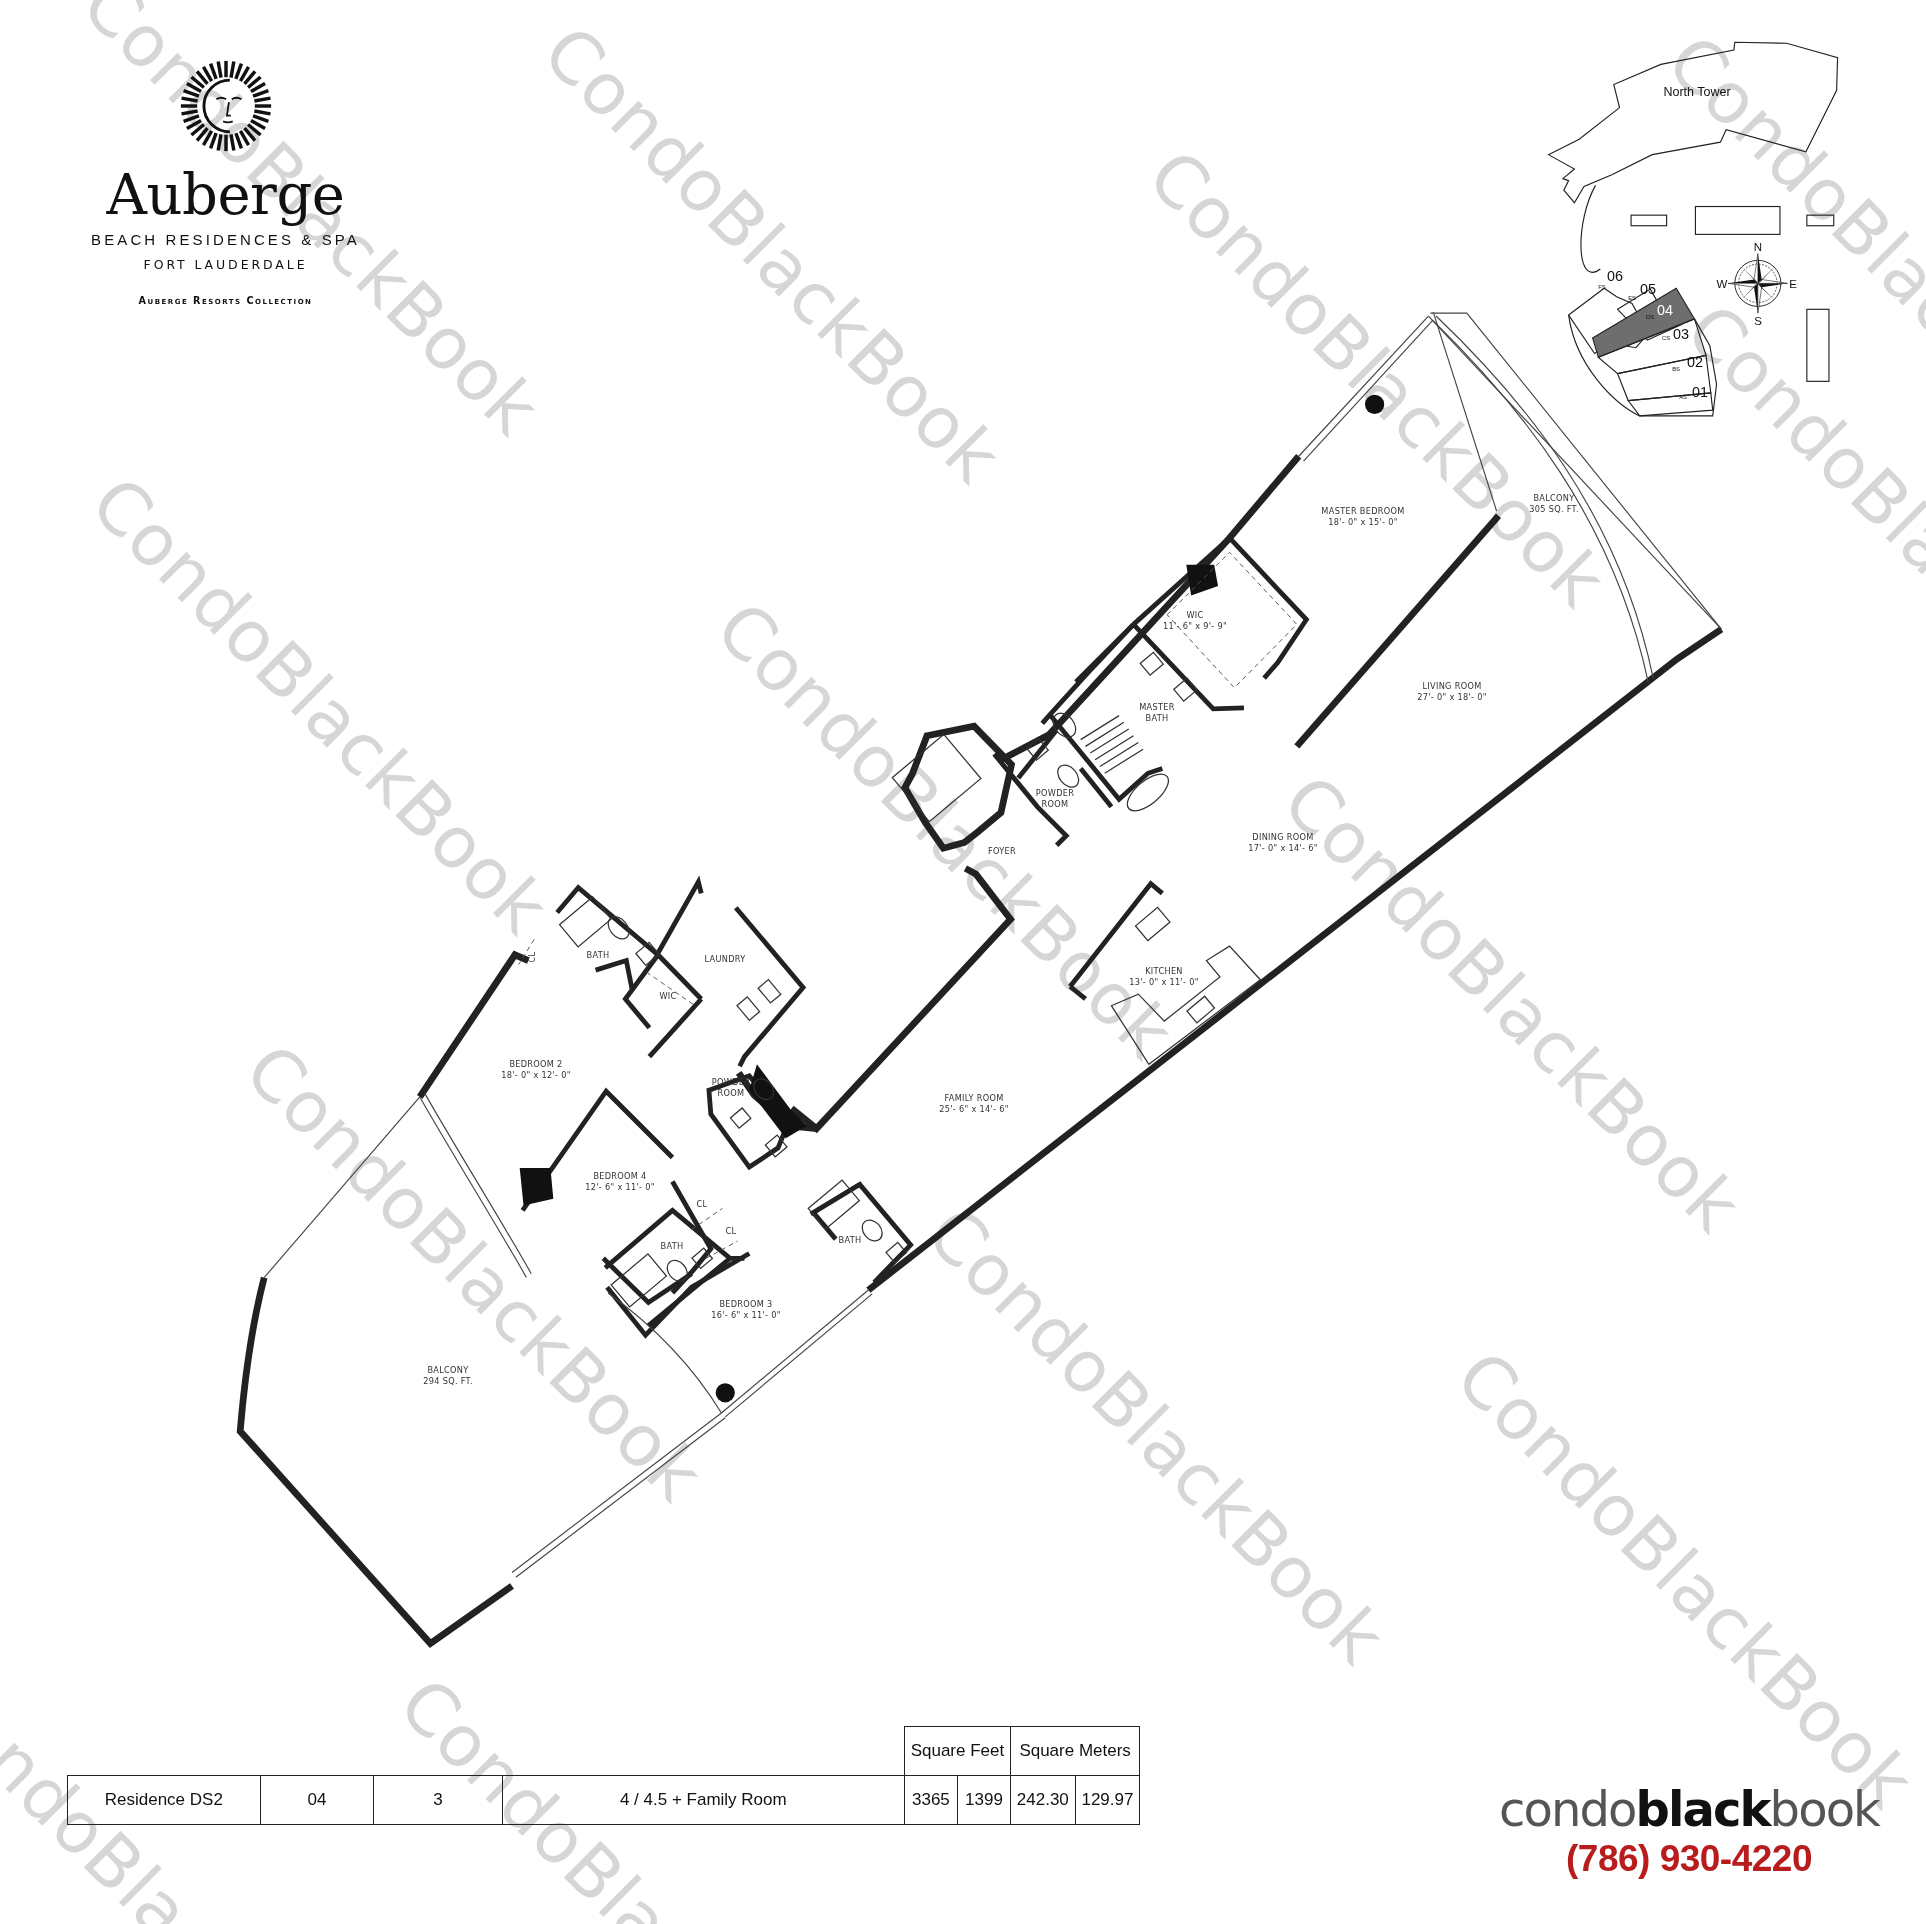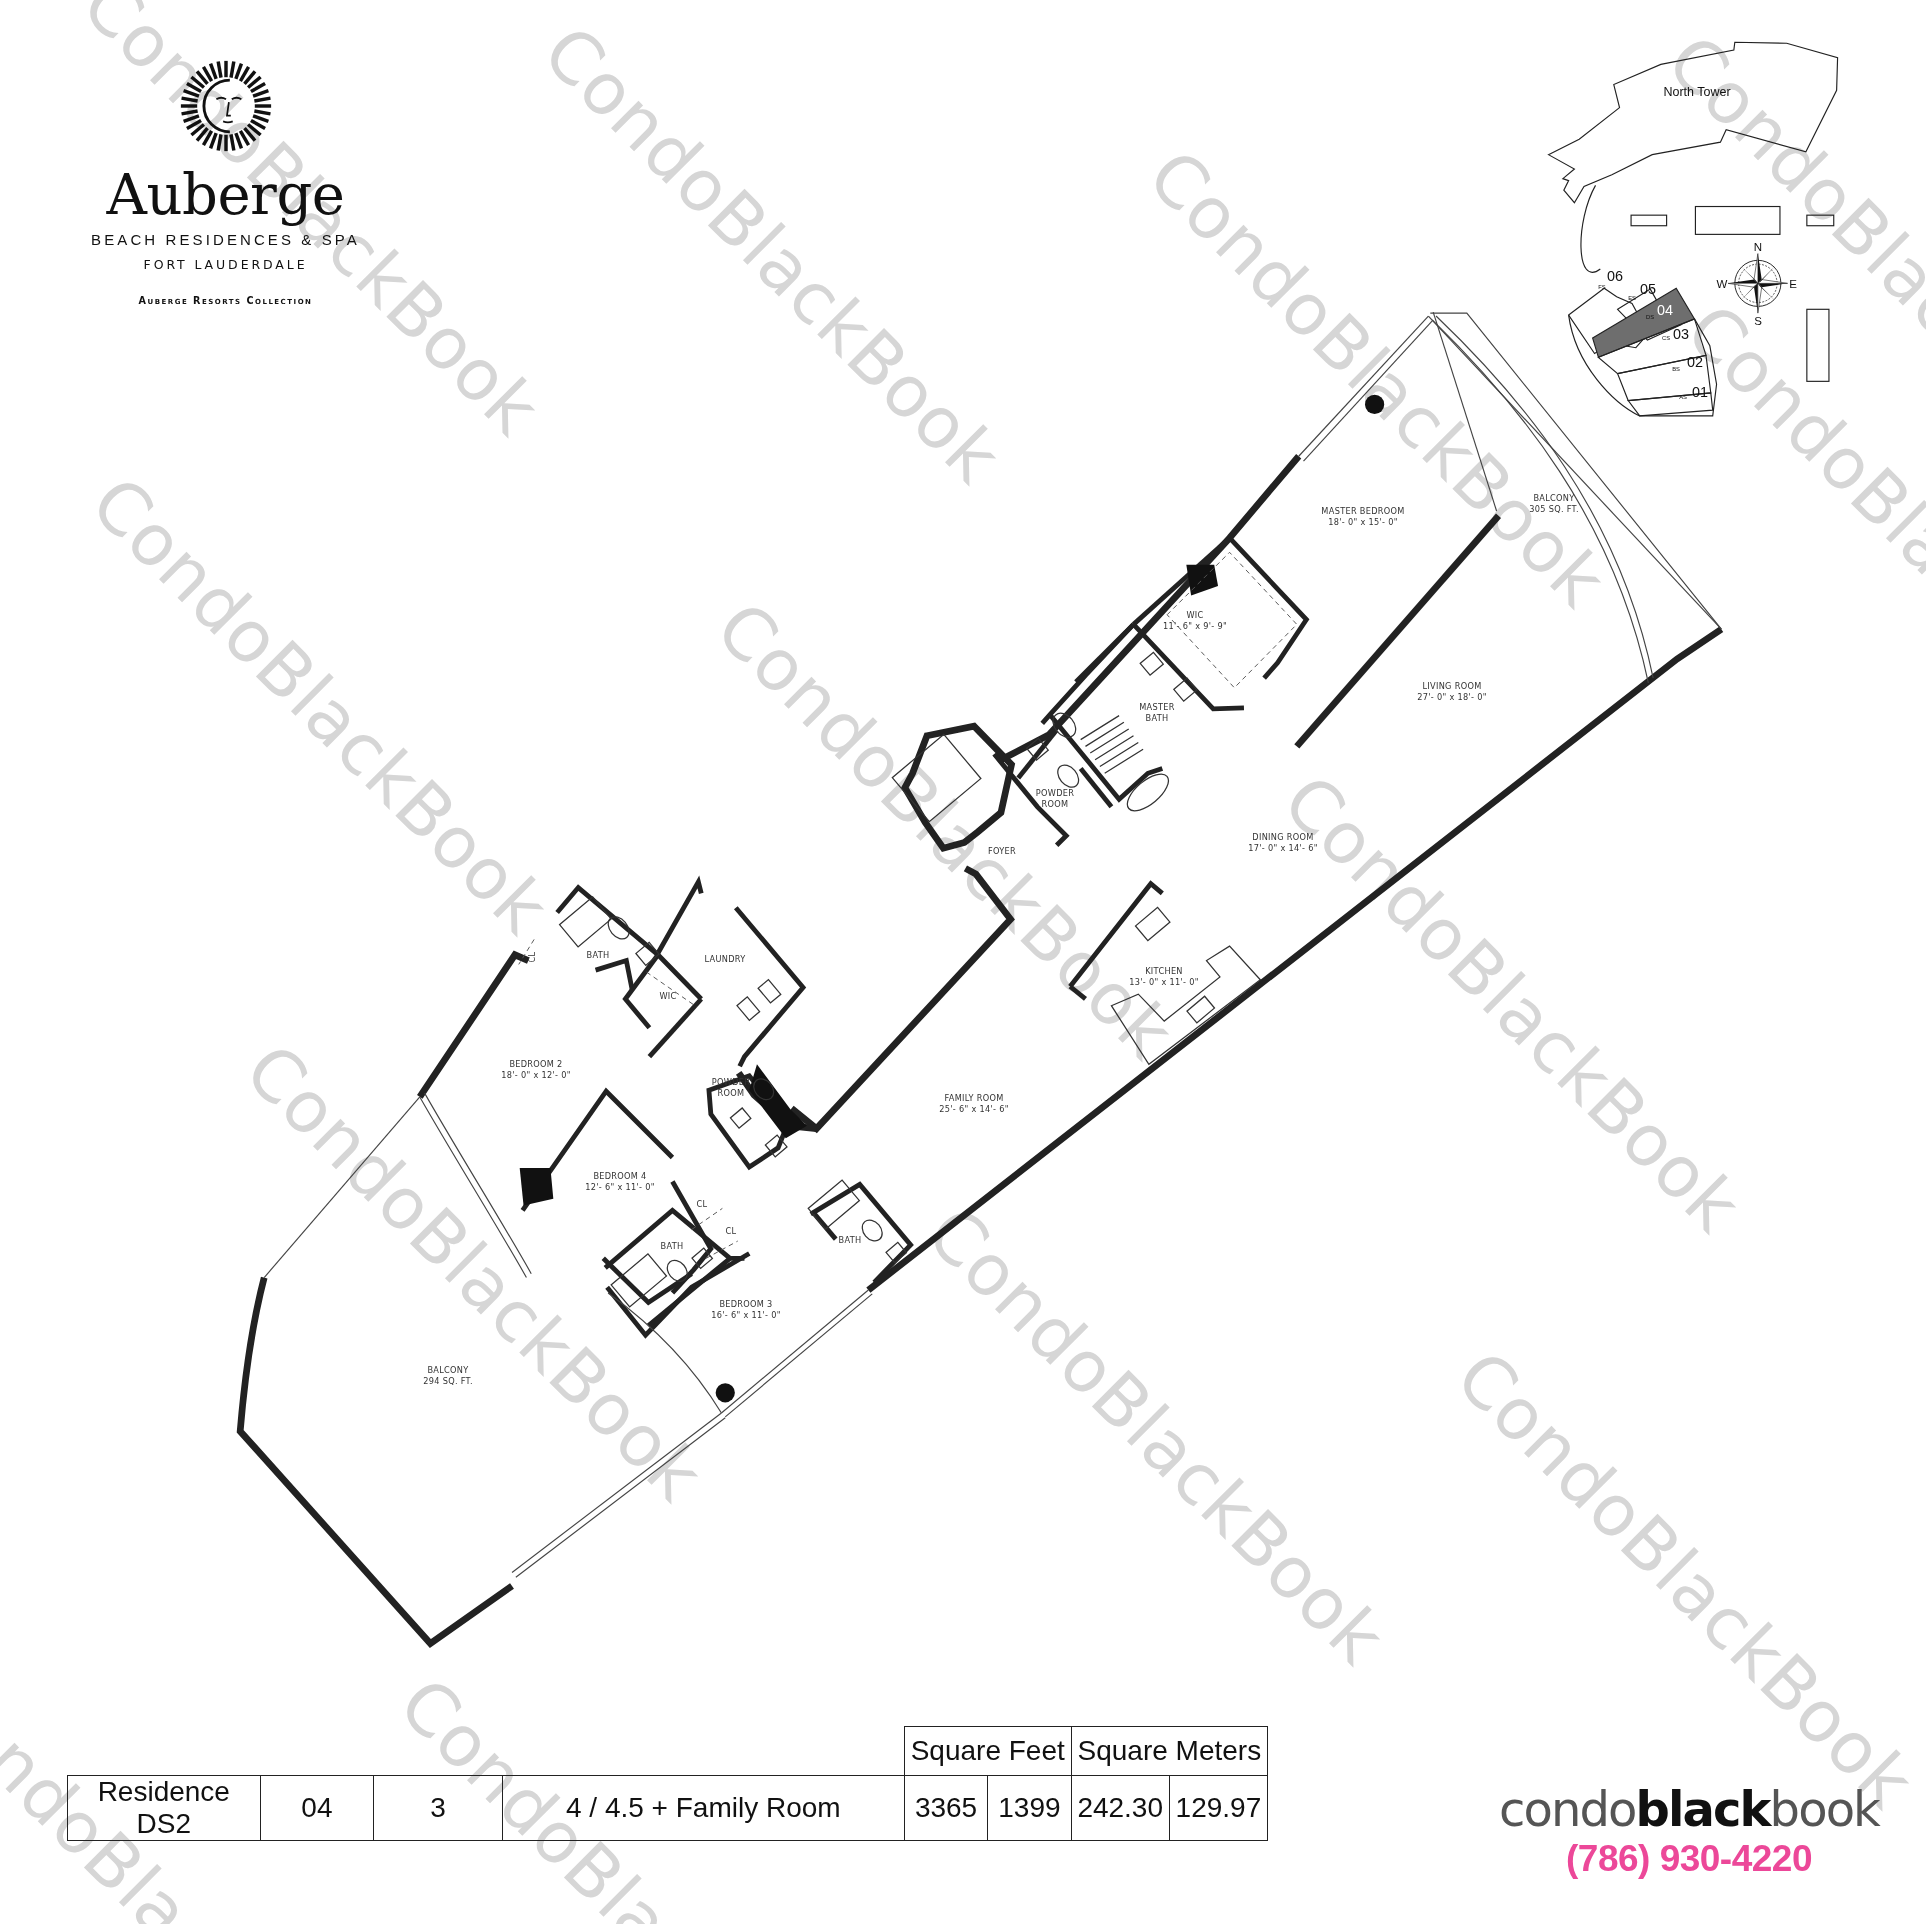--- a/index.html
+++ b/index.html
@@ -6,28 +6,28 @@
   body { width:1926px; height:1924px; position:relative; overflow:hidden; font-family:"Liberation Sans", sans-serif; color:#111; }
   #plan-svg { position:absolute; left:0; top:0; width:1926px; height:1924px; }
   .wm { position:absolute; font-family:"DejaVu Sans", sans-serif; font-size:71px; color:#d6d6d6; transform:rotate(45deg); transform-origin:left top; white-space:nowrap; letter-spacing:1px; pointer-events:none; }
   .logo { position:absolute; left:67px; top:58px; width:317px; text-align:center; }
   .logo .name { font-family:"DejaVu Serif", serif; font-size:56px; margin-top:4px; letter-spacing:-0.5px; }
   .logo .sub1 { font-family:Liberation Sans, sans-serif; font-size:15px; letter-spacing:3.1px; margin-top:3.8px; }
   .logo .sub2 { font-family:"DejaVu Sans", sans-serif; font-size:12.5px; letter-spacing:2.9px; margin-top:9.6px; }
   .logo .sub3 { font-family:"DejaVu Sans", sans-serif; font-size:9.6px; letter-spacing:1.5px; margin-top:23px; font-weight:bold; font-variant:small-caps; }
   .room-label { position:absolute; font-family:"DejaVu Sans", sans-serif; font-size:8.2px; text-align:center; line-height:10.6px; color:#333; white-space:nowrap; transform:translate(-50%,-50%); letter-spacing:0.3px; }
   .room-label .dim { display:block; }
-  table.specs { position:absolute; left:67px; top:1726px; border-collapse:collapse; font-family:"Liberation Sans", sans-serif; font-size:28px; }
+  table.specs { position:absolute; left:67px; top:1726px; border-collapse:collapse; font-family:"Liberation Sans", sans-serif; font-size:17px; }
   table.specs td { border:1.9px solid #222; text-align:center; height:48px; padding:0 5.8px; }
   table.specs td.blank { border:none; }
   table.specs tr.grp td.hd { height:46px; }
   .brand { position:absolute; left:1468px; top:1782px; width:442px; text-align:center; }
   .brand .word { font-family:"DejaVu Sans", sans-serif; font-size:48px; letter-spacing:-1.9px; color:#555; line-height:54px; }
   .brand .word b { color:#111; font-weight:bold; }
-  .brand .phone { font-family:"Liberation Sans", sans-serif; font-weight:bold; font-size:37px; color:#ec4899; margin-top:1.9px; letter-spacing:-0.5px; }
+  .brand .phone { font-family:"Liberation Sans", sans-serif; font-weight:bold; font-size:37px; color:#b91c1c; margin-top:1.9px; letter-spacing:-0.5px; }
   .key-text { position:absolute; font-family:"Liberation Sans", sans-serif; color:#111; transform:translate(-50%,-50%); white-space:nowrap; }
 </style>
 </head>
 <body>
 
 <div class="wm" style="left:125px; top:-38px;">CondoBlackBook</div>
 <div class="wm" style="left:586px; top:9.6px;">CondoBlackBook</div>
 <div class="wm" style="left:1191px; top:134px;">CondoBlackBook</div>
 <div class="wm" style="left:1710px; top:19px;">CondoBlackBook</div>
 <div class="wm" style="left:1729px; top:288px;">CondoBlackBook</div>

